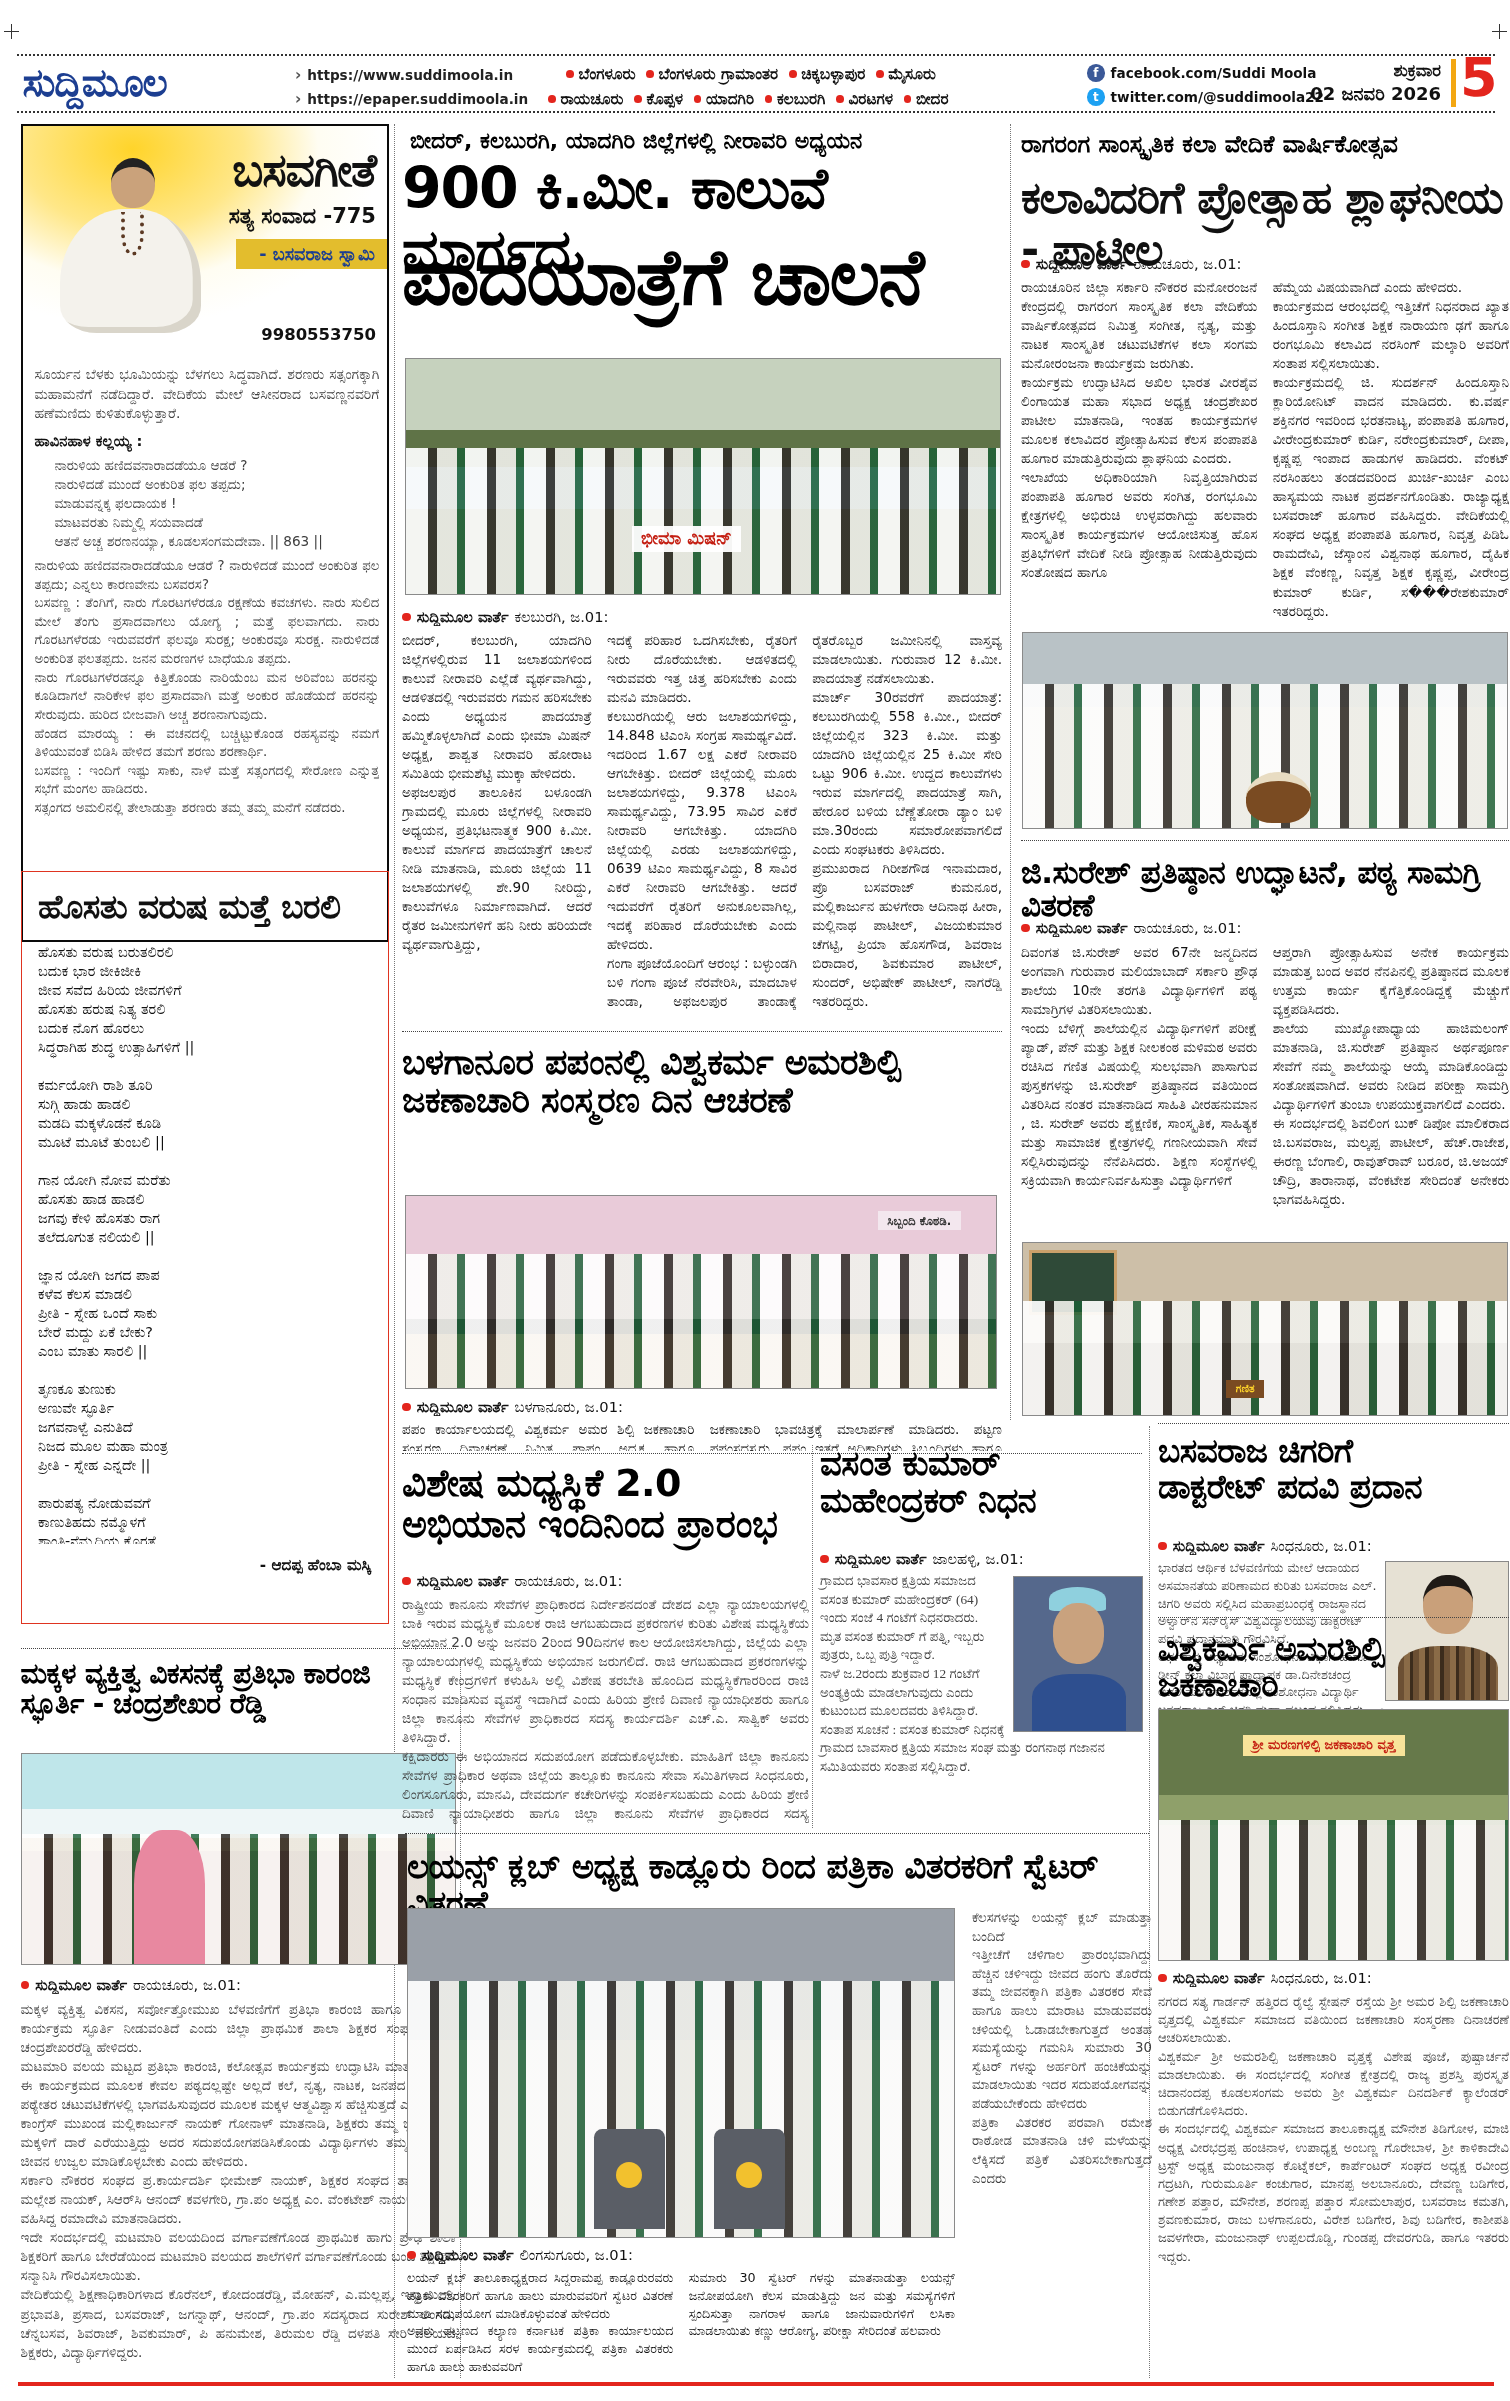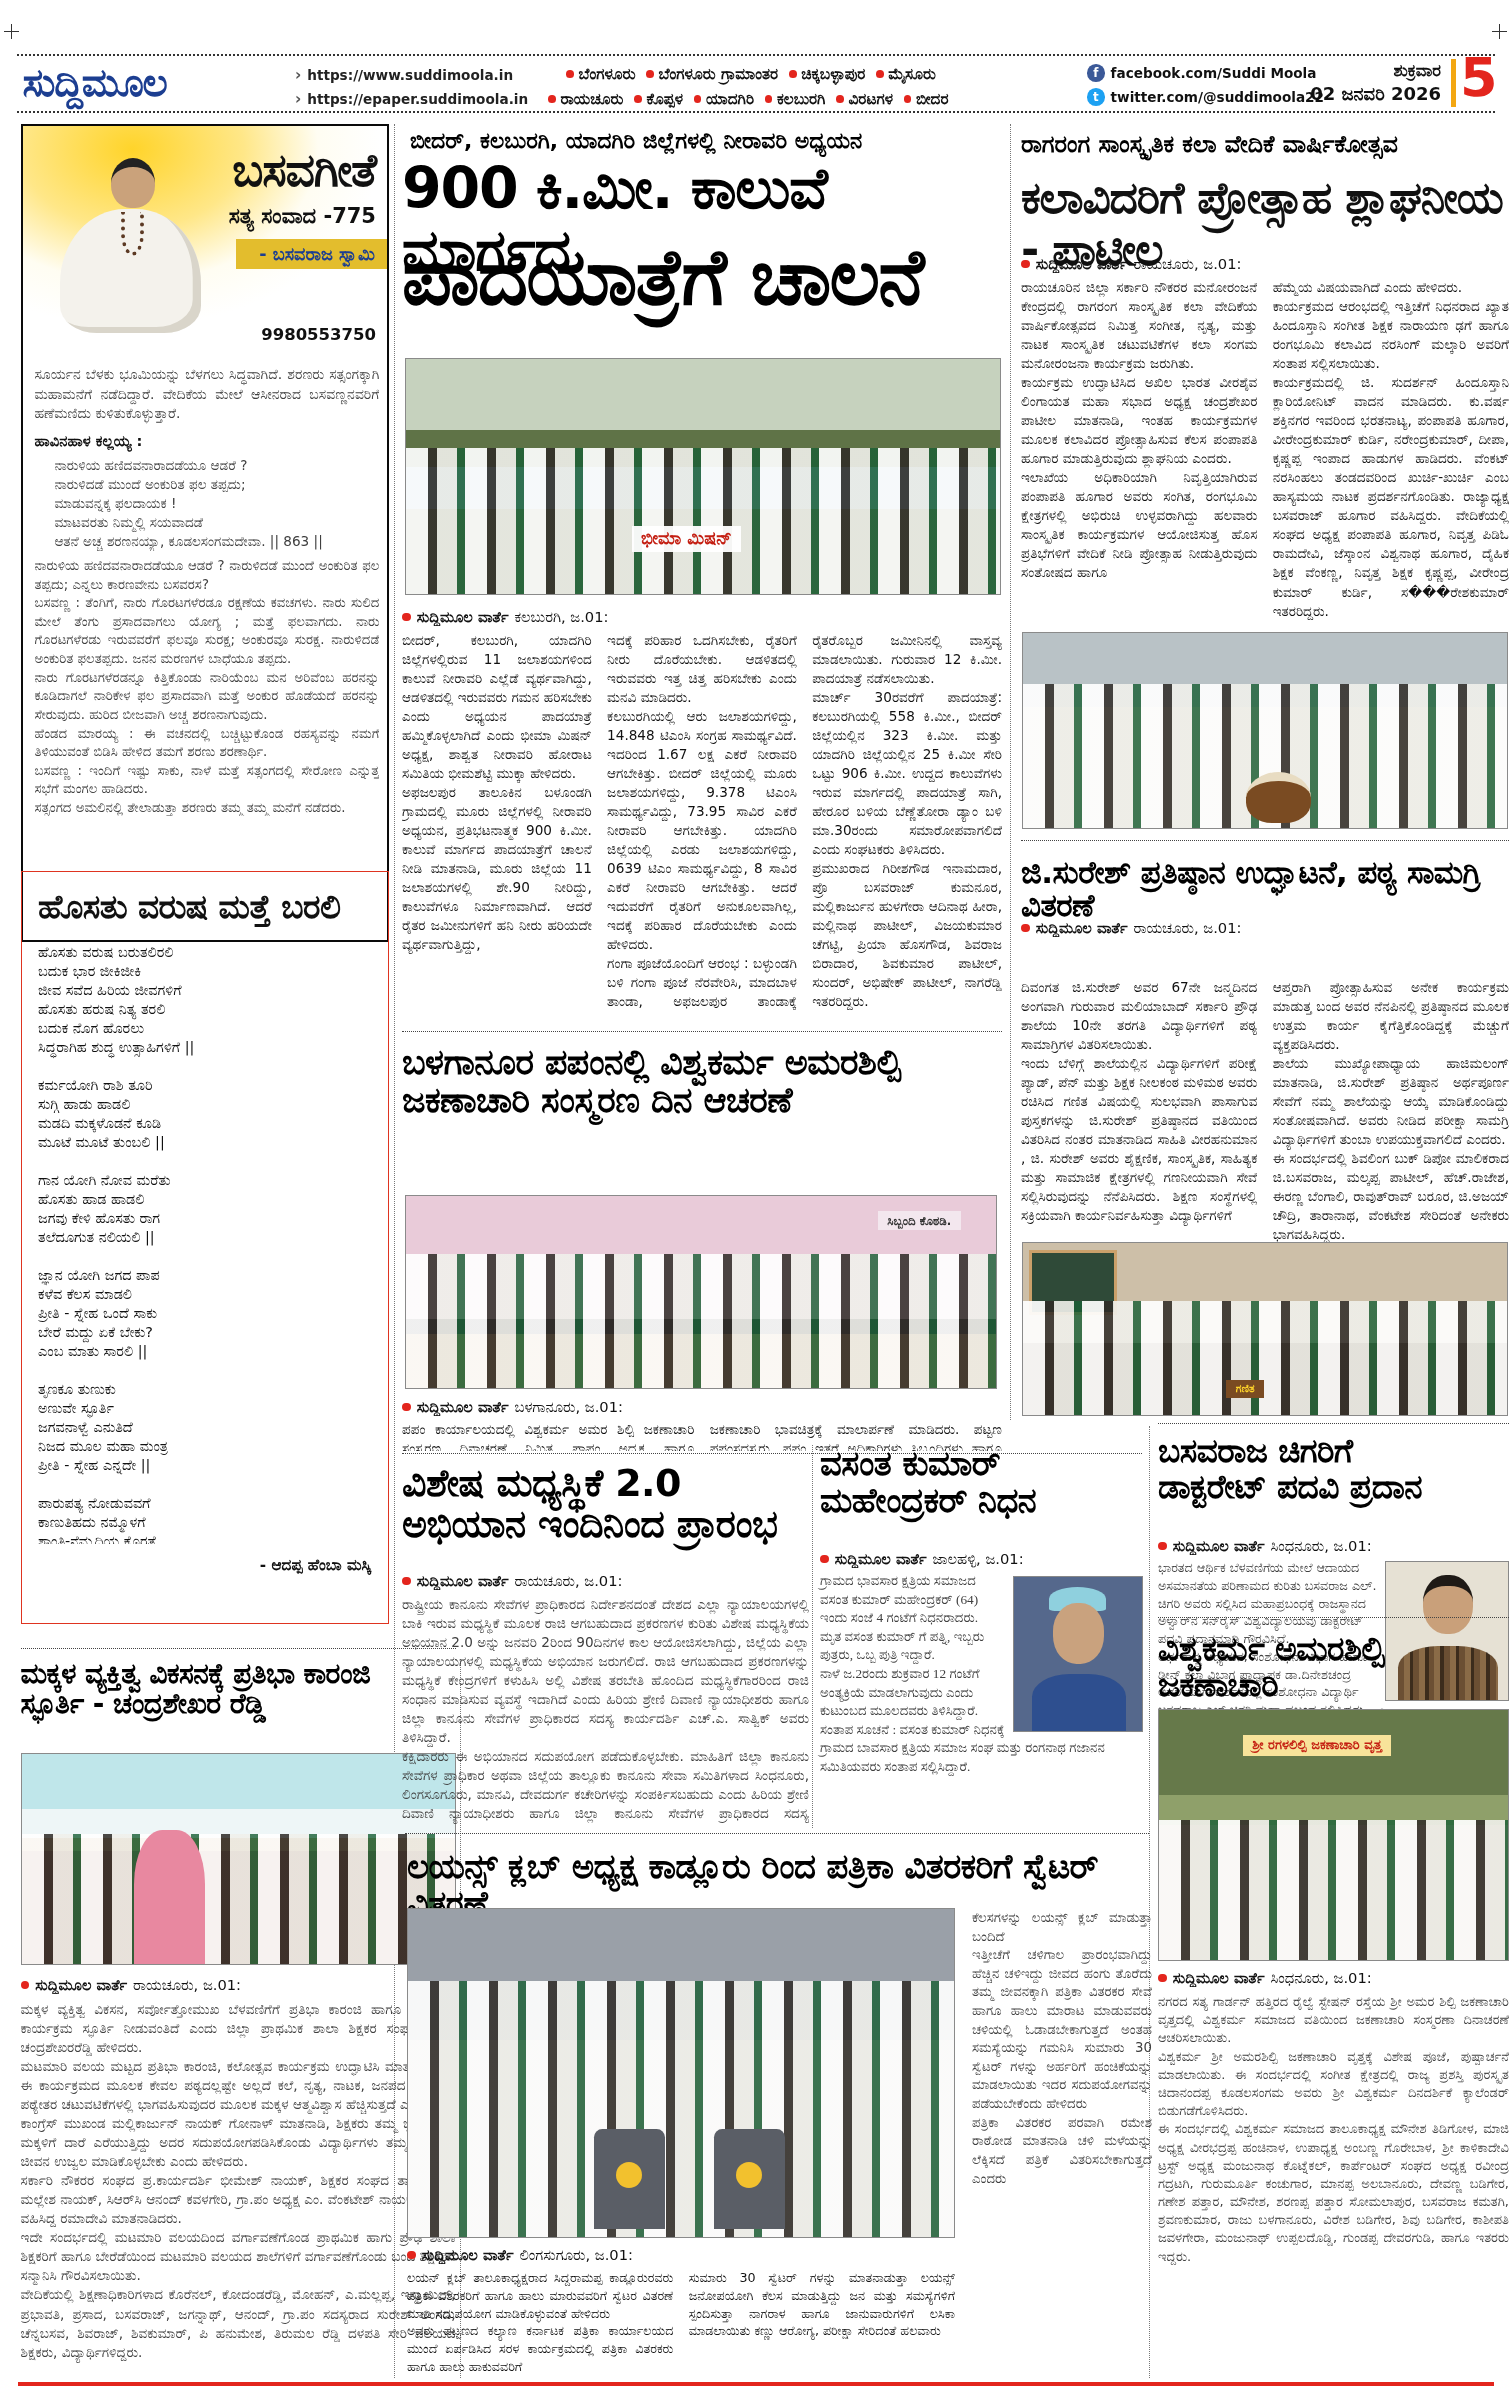--- a/index.html
+++ b/index.html
@@ -443,21 +443,21 @@
 
   <div class="hdot" style="left:1021px;top:840px;width:488px;"></div>
 
   <div class="abs hl" id="gsur-h">ಜಿ.ಸುರೇಶ್ ಪ್ರತಿಷ್ಠಾನ ಉದ್ಘಾಟನೆ, ಪಠ್ಯ ಸಾಮಗ್ರಿ ವಿತರಣೆ</div>
   <div class="byline" id="gsur-byline">
     <span class="dot"></span>
     <span class="src">ಸುದ್ದಿಮೂಲ ವಾರ್ತೆ</span>
     <span>ರಾಯಚೂರು, ಜ.01:</span>
   </div>
   <div id="gsur-body">
-    <div class="cols" style="height:295px;margin-top:35px;">
+    <div class="cols" style="height:295px;">
       <div class="c">ದಿವಂಗತ ಜಿ.ಸುರೇಶ್ ಅವರ 67ನೇ ಜನ್ಮದಿನದ ಅಂಗವಾಗಿ ಗುರುವಾರ ಮಲಿಯಾಬಾದ್ ಸರ್ಕಾರಿ ಪ್ರೌಢ ಶಾಲೆಯ 10ನೇ ತರಗತಿ ವಿದ್ಯಾರ್ಥಿಗಳಿಗೆ ಪಠ್ಯ ಸಾಮಾಗ್ರಿಗಳ ವಿತರಿಸಲಾಯಿತು.
 ಇಂದು ಬೆಳಿಗ್ಗೆ ಶಾಲೆಯಲ್ಲಿನ ವಿದ್ಯಾರ್ಥಿಗಳಿಗೆ ಪರೀಕ್ಷೆ ಪ್ಯಾಡ್, ಪೆನ್ ಮತ್ತು ಶಿಕ್ಷಕ ನೀಲಕಂಠ ಮಳಿಮಠ ಅವರು ರಚಿಸಿದ ಗಣಿತ ವಿಷಯಲ್ಲಿ ಸುಲಭವಾಗಿ ಪಾಸಾಗುವ ಪುಸ್ತಕಗಳನ್ನು ಜಿ.ಸುರೇಶ್ ಪ್ರತಿಷ್ಠಾನದ ವತಿಯಿಂದ ವಿತರಿಸಿದ ನಂತರ ಮಾತನಾಡಿದ ಸಾಹಿತಿ ವೀರಹನುಮಾನ , ಜಿ. ಸುರೇಶ್ ಅವರು ಶೈಕ್ಷಣಿಕ, ಸಾಂಸ್ಕೃತಿಕ, ಸಾಹಿತ್ಯಕ ಮತ್ತು ಸಾಮಾಜಿಕ ಕ್ಷೇತ್ರಗಳಲ್ಲಿ ಗಣನೀಯವಾಗಿ ಸೇವೆ ಸಲ್ಲಿಸಿರುವುದನ್ನು ನೆನೆಪಿಸಿದರು. ಶಿಕ್ಷಣ ಸಂಸ್ಥೆಗಳಲ್ಲಿ ಸಕ್ರಿಯವಾಗಿ ಕಾರ್ಯನಿರ್ವಹಿಸುತ್ತಾ ವಿದ್ಯಾರ್ಥಿಗಳಿಗೆ</div>
       <div class="c">ಆಪ್ತರಾಗಿ ಪ್ರೋತ್ಸಾಹಿಸುವ ಅನೇಕ ಕಾರ್ಯಕ್ರಮ ಮಾಡುತ್ತ ಬಂದ ಅವರ ನೆನಪಿನಲ್ಲಿ ಪ್ರತಿಷ್ಠಾನದ ಮೂಲಕ ಉತ್ತಮ ಕಾರ್ಯ ಕೈಗೆತ್ತಿಕೊಂಡಿದ್ದಕ್ಕೆ ಮೆಚ್ಚುಗೆ ವ್ಯಕ್ತಪಡಿಸಿದರು.
 ಶಾಲೆಯ ಮುಖ್ಯೋಪಾಧ್ಯಾಯ ಹಾಜಿಮಲಂಗ್ ಮಾತನಾಡಿ, ಜಿ.ಸುರೇಶ್ ಪ್ರತಿಷ್ಠಾನ ಅರ್ಥಪೂರ್ಣ ಸೇವೆಗೆ ನಮ್ಮ ಶಾಲೆಯನ್ನು ಆಯ್ಕೆ ಮಾಡಿಕೊಂಡಿದ್ದು ಸಂತೋಷವಾಗಿದೆ. ಅವರು ನೀಡಿದ ಪರೀಕ್ಷಾ ಸಾಮಗ್ರಿ ವಿದ್ಯಾರ್ಥಿಗಳಿಗೆ ತುಂಬಾ ಉಪಯುಕ್ತವಾಗಲಿದೆ ಎಂದರು.
 ಈ ಸಂದರ್ಭದಲ್ಲಿ ಶಿವಲಿಂಗ ಬುಕ್ ಡಿಪೋ ಮಾಲಿಕರಾದ ಜಿ.ಬಸವರಾಜ, ಮಲ್ಕಪ್ಪ ಪಾಟೀಲ್, ಹೆಚ್.ರಾಜೇಶ, ಈರಣ್ಣ ಬೆಂಗಾಲಿ, ರಾವುತ್‌ರಾವ್ ಬರೂರ, ಜಿ.ಅಜಯ್ ಚೌದ್ರಿ, ತಾರಾನಾಥ, ವೆಂಕಟೇಶ ಸೇರಿದಂತೆ ಅನೇಕರು ಭಾಗವಹಿಸಿದ್ದರು.</div>
     </div>
   </div>
   <div class="photo" id="ph-gsur">
     <div class="board"></div>
     <div class="crowd" style="height:66%;"></div>
@@ -478,21 +478,21 @@
     </div>
     <span class="txt bodytxt">ಭಾರತದ ಆರ್ಥಿಕ ಬೆಳವಣಿಗೆಯ ಮೇಲೆ ಆದಾಯದ ಅಸಮಾನತೆಯ ಪರಿಣಾಮದ ಕುರಿತು ಬಸವರಾಜ ಎಲ್. ಚಿಗರಿ ಅವರು ಸಲ್ಲಿಸಿದ ಮಹಾಪ್ರಬಂಧಕ್ಕೆ ರಾಜಸ್ಥಾನದ ಅಳ್ವಾರ್‌ನ ಸನ್‌ರೈಸ್ ವಿಶ್ವವಿದ್ಯಾಲಯವು ಡಾಕ್ಟರೇಟ್ ಪದವಿ ಪ್ರದಾನಮಾಡಿ ಗೌರವಿಸಿದೆ.
 ಅರ್ಥಶಾಸ್ತ್ರ ಅಧ್ಯಯನ, ಸಂಶೋಧನಾ ವಿಭಾಗ ಹಾಗೂ ಡೀನ್ ಕಲಾ ವಿಭಾಗ ಪ್ರಾಧ್ಯಾಪಕ ಡಾ.ದಿನೇಶಚಂದ್ರ ಅವರ ಮಾರ್ಗದರ್ಶನದಲ್ಲಿ ಸಂಶೋಧನಾ ವಿದ್ಯಾರ್ಥಿ ಬಸವರಾಜ ಎಲ್.ಚಿಗರಿ ಮಹಾ ಪ್ರಬಂಧ ಸಲ್ಲಿಸಿದ್ದರು.</span>
   </div>
 
   <div class="hdot" style="left:1158px;top:1617px;width:351px;"></div>
 
   <div class="abs hl" id="vk-h">ವಿಶ್ವಕರ್ಮ ಅಮರಶಿಲ್ಪಿ ಜಕಣಾಚಾರಿ
 ಸಂಸ್ಮರಣಾ ದಿನಾಚರಣೆ</div>
   <div class="photo" id="ph-vk">
-    <div class="ph-label">ಶ್ರೀ ರಗಳಲಿಲ್ಪಿ ಜಕಣಾಚಾರಿ ವೃತ್ತ</div>
+    <div class="ph-label">ಶ್ರೀ ಮರಣಗಳಿಲ್ಪಿ ಜಕಣಾಚಾರಿ ವೃತ್ತ</div>
     <div class="crowd" style="height:56%;"></div>
   </div>
   <div class="byline" id="vk-byline">
     <span class="dot"></span>
     <span class="src">ಸುದ್ದಿಮೂಲ ವಾರ್ತೆ</span>
     <span>ಸಿಂಧನೂರು, ಜ.01:</span>
   </div>
   <div class="bodytxt abs" id="vk-body">ನಗರದ ಸತ್ಯ ಗಾರ್ಡನ್ ಹತ್ತಿರದ ರೈಲ್ವೆ ಸ್ಟೇಷನ್ ರಸ್ತೆಯ ಶ್ರೀ ಅಮರ ಶಿಲ್ಪಿ ಜಕಣಾಚಾರಿ ವೃತ್ತದಲ್ಲಿ ವಿಶ್ವಕರ್ಮ ಸಮಾಜದ ವತಿಯಿಂದ ಜಕಣಾಚಾರಿ ಸಂಸ್ಮರಣಾ ದಿನಾಚರಣೆ ಆಚರಿಸಲಾಯಿತು.
 ವಿಶ್ವಕರ್ಮ ಶ್ರೀ ಅಮರಶಿಲ್ಪಿ ಜಕಣಾಚಾರಿ ವೃತ್ತಕ್ಕೆ ವಿಶೇಷ ಪೂಜೆ, ಪುಷ್ಪಾರ್ಚನೆ ಮಾಡಲಾಯಿತು. ಈ ಸಂದರ್ಭದಲ್ಲಿ ಸಂಗೀತ ಕ್ಷೇತ್ರದಲ್ಲಿ ರಾಜ್ಯ ಪ್ರಶಸ್ತಿ ಪುರಸ್ಕೃತ ಚಿದಾನಂದಪ್ಪ ಕೂಡಲಸಂಗಮ ಅವರು ಶ್ರೀ ವಿಶ್ವಕರ್ಮ ದಿನದರ್ಶಿಕೆ ಕ್ಯಾಲೆಂಡರ್ ಬಿಡುಗಡೆಗೊಳಿಸಿದರು.
 ಈ ಸಂದರ್ಭದಲ್ಲಿ ವಿಶ್ವಕರ್ಮ ಸಮಾಜದ ತಾಲೂಕಾಧ್ಯಕ್ಷ ಮೌನೇಶ ತಿಡಿಗೋಳ, ಮಾಜಿ ಅಧ್ಯಕ್ಷ ವೀರಭದ್ರಪ್ಪ ಹಂಚಿನಾಳ, ಉಪಾಧ್ಯಕ್ಷ ಅಂಬಣ್ಣ ಗೊರೇಬಾಳ, ಶ್ರೀ ಕಾಳಿಕಾದೇವಿ ಟ್ರಸ್ಟ್ ಅಧ್ಯಕ್ಷ ಮಂಜುನಾಥ ಕೊಟ್ನೆಕಲ್, ಕಾರ್ಪೆಂಟರ್ ಸಂಘದ ಅಧ್ಯಕ್ಷ ರವೀಂದ್ರ ಗದ್ರಟಗಿ, ಗುರುಮೂರ್ತಿ ಕಂಚುಗಾರ, ಮಾನಪ್ಪ ಅಲಬಾನೂರು, ದೇವಣ್ಣ ಬಡಿಗೇರ, ಗಣೇಶ ಪತ್ತಾರ, ಮೌನೇಶ, ಶರಣಪ್ಪ ಪತ್ತಾರ ಸೋಮಲಾಪುರ, ಬಸವರಾಜ ಕಮತಗಿ, ಶ್ರವಣಕುಮಾರ, ರಾಜು ಬಳಗಾನೂರು, ವಿರೇಶ ಬಡಿಗೇರ, ಶಿವು ಬಡಿಗೇರ, ಕಾಶೀಪತಿ ಜವಳಗೇರಾ, ಮಂಜುನಾಥ್ ಉಪ್ಪಲದೊಡ್ಡಿ, ಗುಂಡಪ್ಪ ದೇವರಗುಡಿ, ಹಾಗೂ ಇತರರು ಇದ್ದರು.</div>

